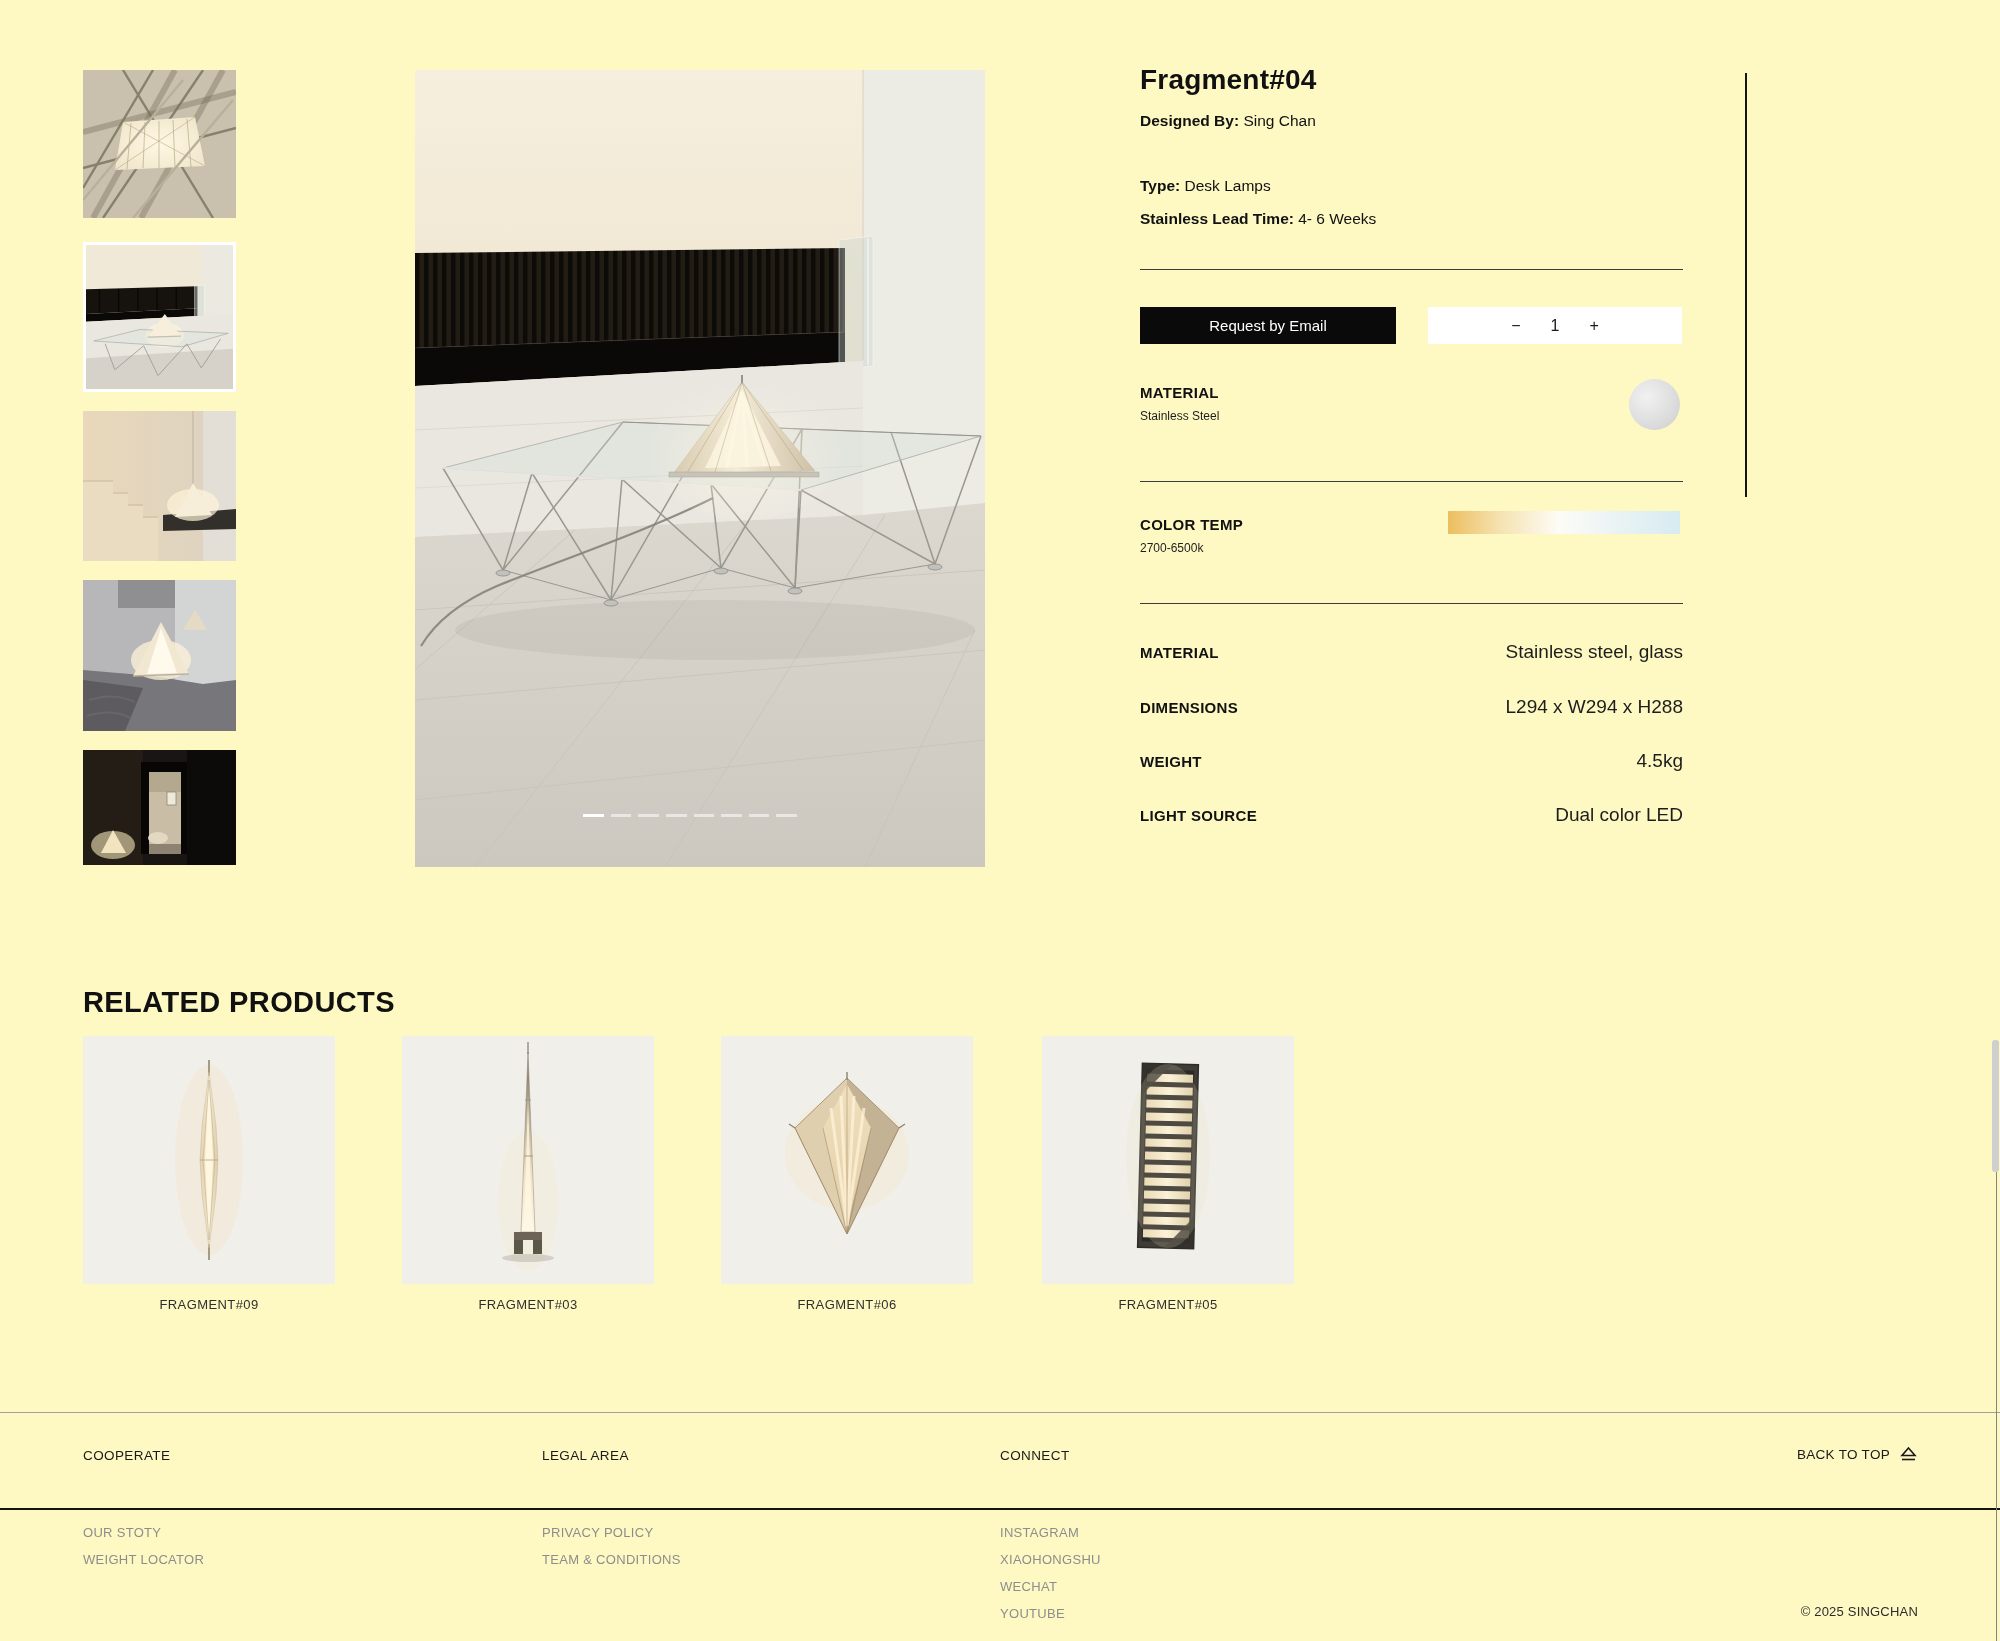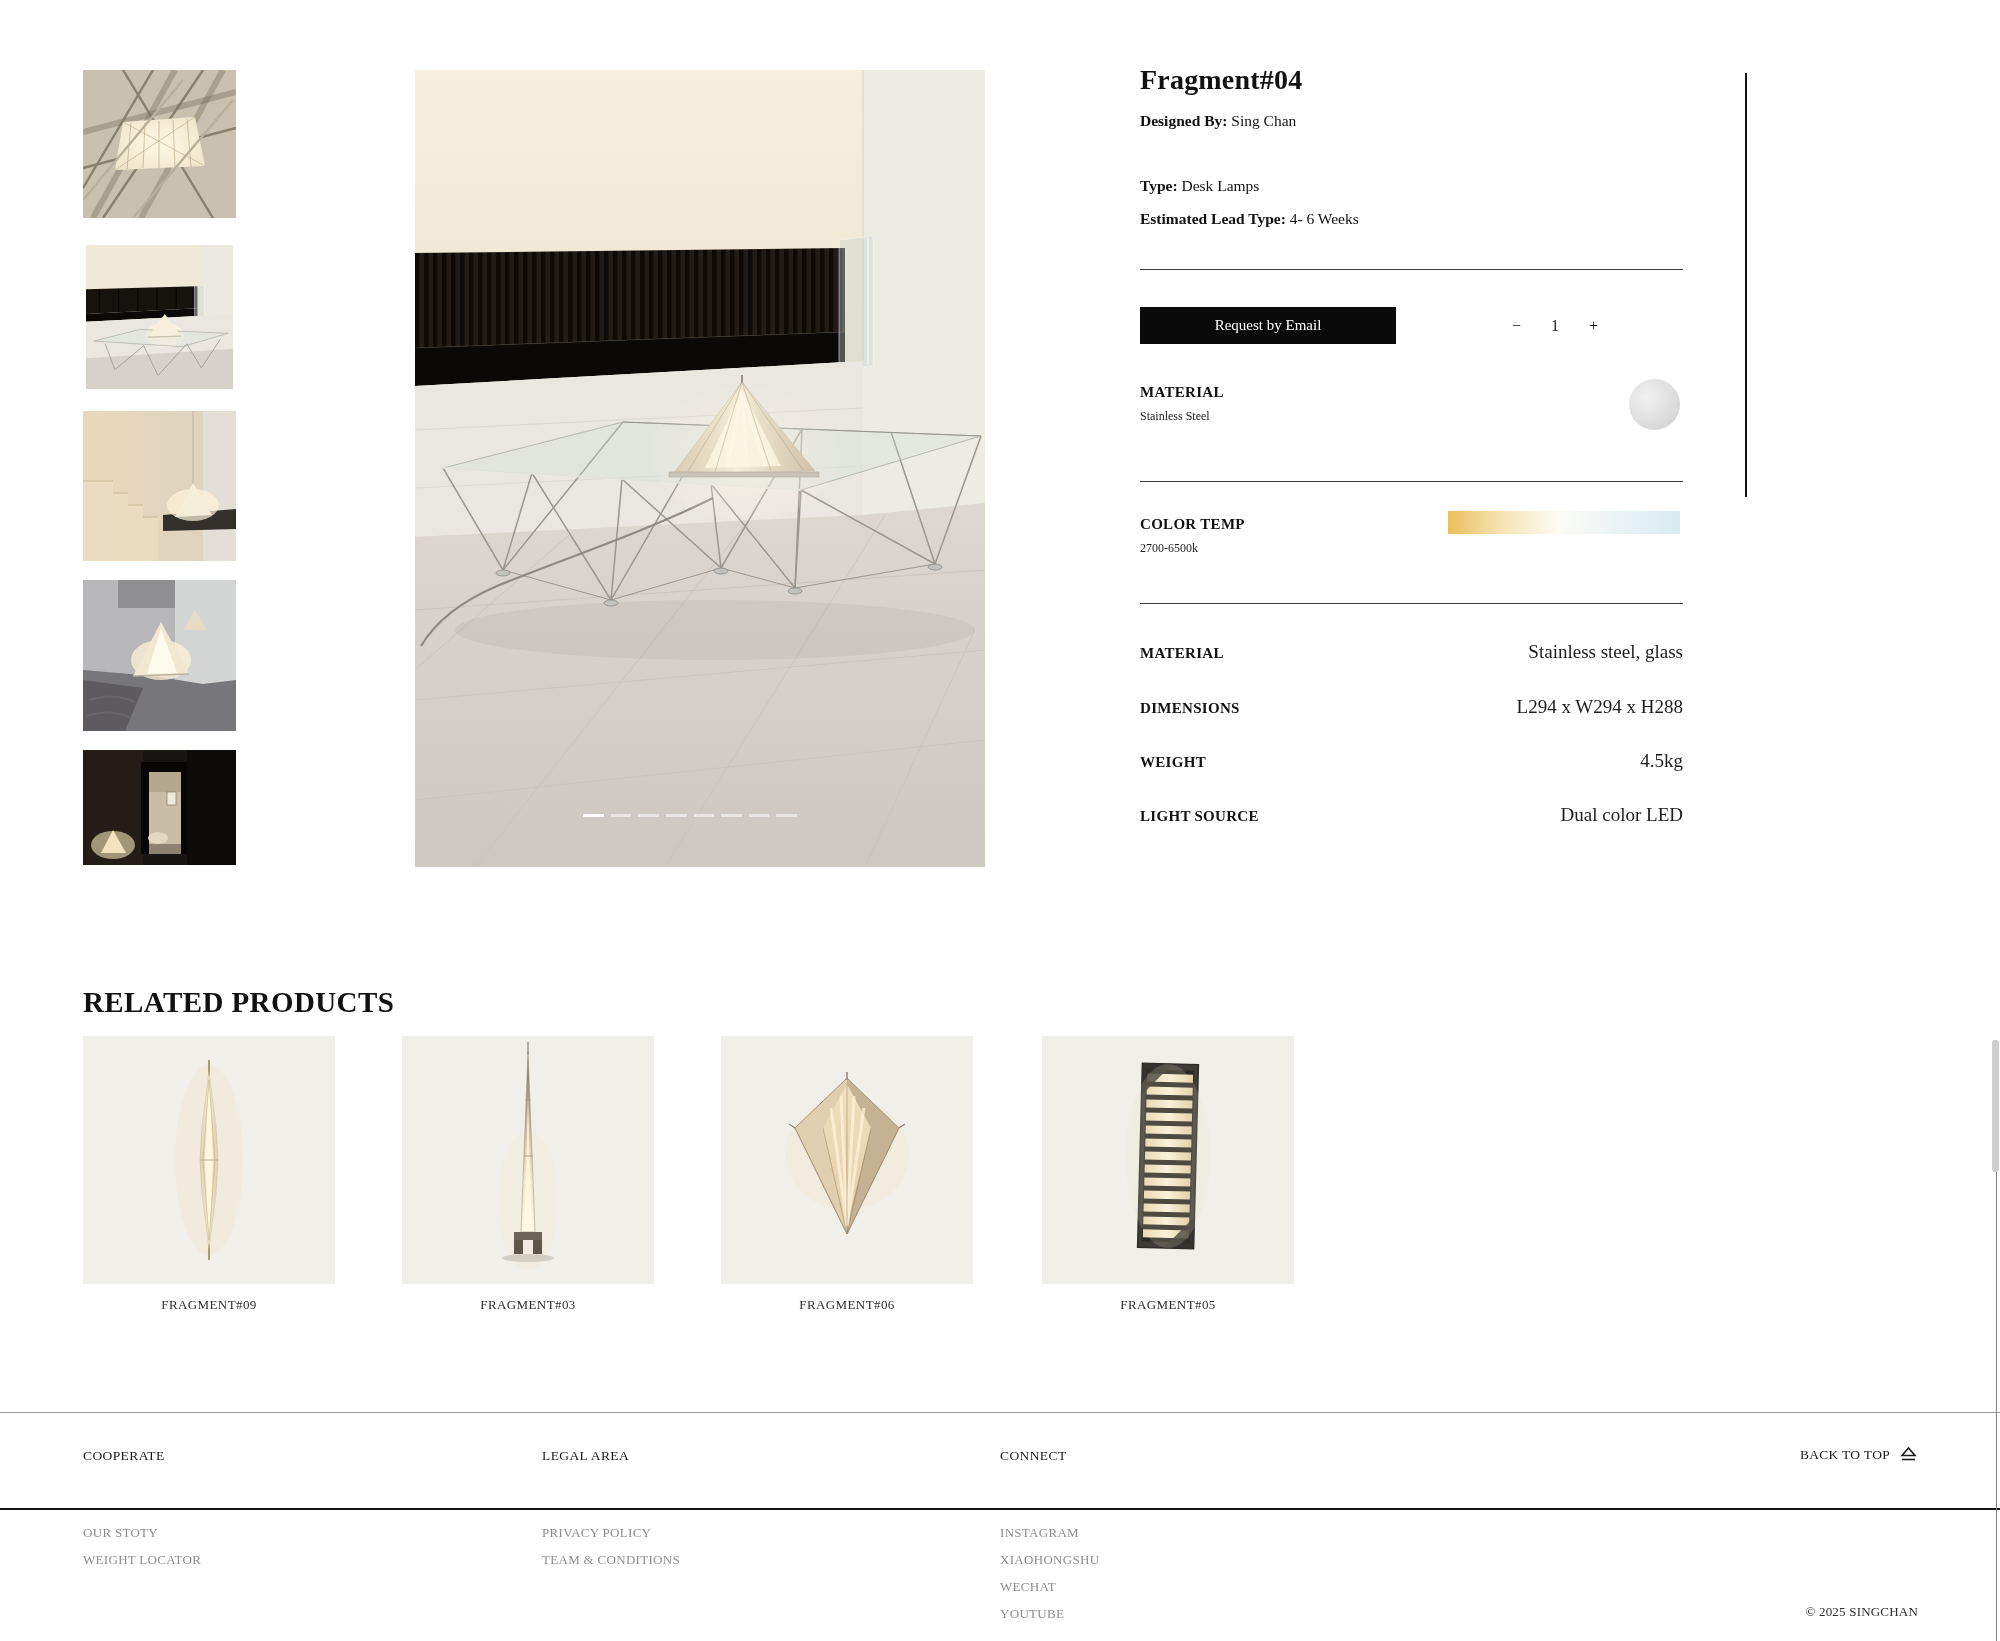--- a/index.html
+++ b/index.html
@@ -1,17 +1,17 @@
 <!DOCTYPE html>
 <html><head>
 <meta charset="utf-8">
 <style>
   html,body{margin:0;padding:0;background:#c2c2c2;}
-  .page{position:relative;width:2000px;height:1641px;background:#ffffff;
-        font-family:Liberation Serif, serif;color:#111;overflow:hidden;}
+  .page{position:relative;width:2000px;height:1641px;background:#fef9c3;
+        font-family:Liberation Sans, sans-serif;color:#111;overflow:hidden;}
   .abs{position:absolute;}
   .thumb{position:absolute;left:83px;width:153px;overflow:hidden;cursor:pointer;box-sizing:border-box;}
   .thumb svg{display:block;width:100%;height:100%;}
   .thumb.selected{border:3px solid #ffffff;}
   .main-img{position:absolute;left:415px;top:70px;width:570px;height:797px;}
   .main-img svg{display:block;width:100%;height:100%;}
   .dashes{position:absolute;left:168px;top:744px;width:214px;display:flex;gap:7px;}
   .dash{flex:1;height:3px;background:#ffffff;opacity:.55;cursor:pointer;}
   .dash.active{opacity:1;}
   .title{font-size:28px;font-weight:bold;letter-spacing:.2px;}
@@ -294,21 +294,21 @@
     <span class="b">Designed By:</span>
     <span>Sing Chan</span>
   </div>
 
   <div class="abs line15" style="left:1140px;top:177px;">
     <span class="b">Type:</span>
     <span>Desk Lamps</span>
   </div>
 
   <div class="abs line15" style="left:1140px;top:210px;">
-    <span class="b">Estimated Lead Type:</span>
+    <span class="b">Stainless Lead Time:</span>
     <span>4- 6 Weeks</span>
   </div>
 
   <div class="hr" style="top:269px;"></div>
 
   <div class="btn-black">Request by Email</div>
 
   <div class="stepper">
     <span>−</span>
     <span>1</span>

